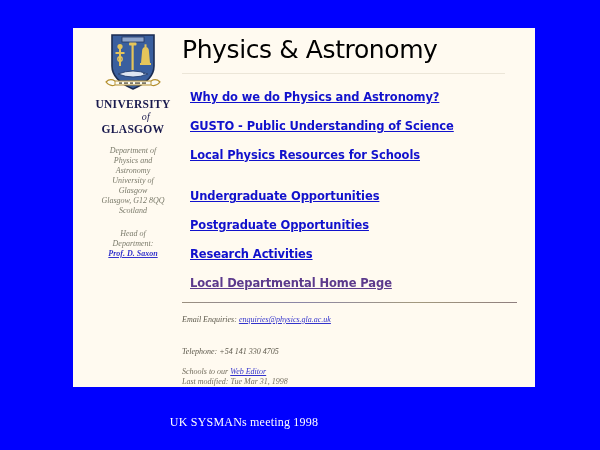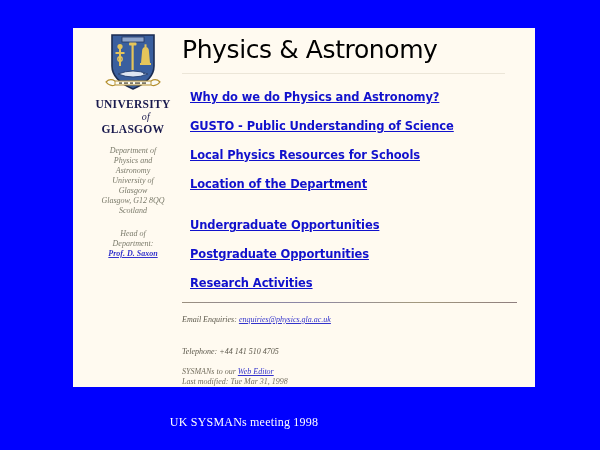--- a/index.html
+++ b/index.html
@@ -245,47 +245,47 @@
     <ul class="link-list" id="link-group-primary">
       <li>
         <a class="nav-link">Why do we do Physics and Astronomy?</a>
       </li>
       <li>
         <a class="nav-link">GUSTO - Public Understanding of Science </a>
       </li>
       <li>
         <a class="nav-link">Local Physics Resources for Schools</a>
       </li>
-      <li>
-        <a class="nav-link">Location of the Department</a>
-      </li>
     </ul>
 
     <ul class="link-list" id="link-group-secondary">
       <li>
         <a class="nav-link">Undergraduate Opportunities</a>
       </li>
       <li>
         <a class="nav-link">Postgraduate Opportunities</a>
       </li>
       <li>
         <a class="nav-link">Research Activities</a>
+      </li>
+      <li>
+        <a class="nav-link visited">Local Departmental Home Page</a>
       </li>
     </ul>
 
     <hr class="hr-footer">
 
     <div id="footer-block">
       <div>
         <span class="bold">Email Enquiries: </span><a class="footer-link">enquiries@physics.gla.ac.uk</a>
       </div>
-      <div class="bold">Telephone: +44 141 510 4705</div>
+      <div class="bold">Telephone: +54 141 330 4705</div>
       <div id="footer-credits">
         <div>
-          <span>SYSMANs to our </span><a class="footer-link">Web Editor</a>
+          <span>Schools to our </span><a class="footer-link">Web Editor</a>
         </div>
         <div>Last modified: Tue Mar 31, 1998</div>
       </div>
     </div>
 
   </div>
 </div>
 
 <div id="bottom-caption">UK SYSMANs meeting 1998</div>
 

